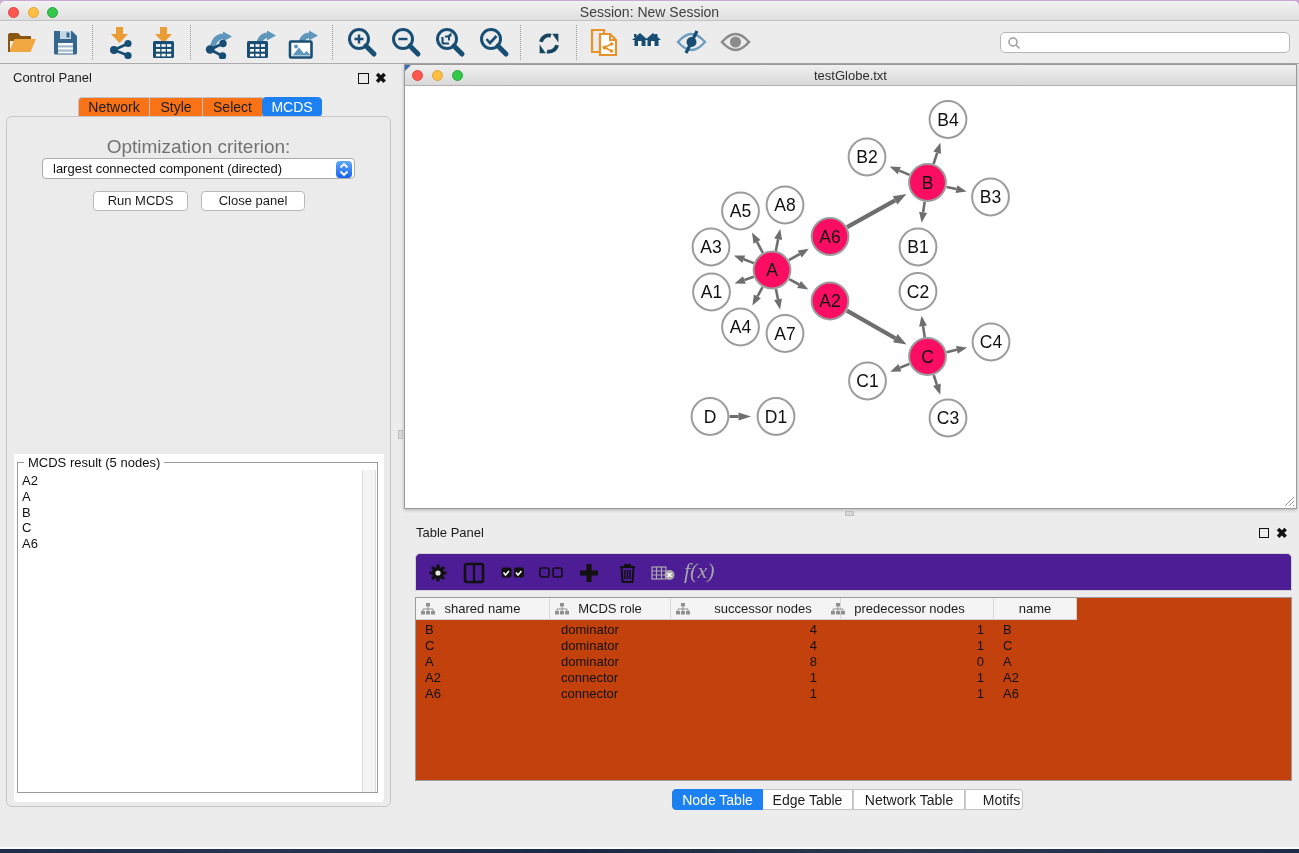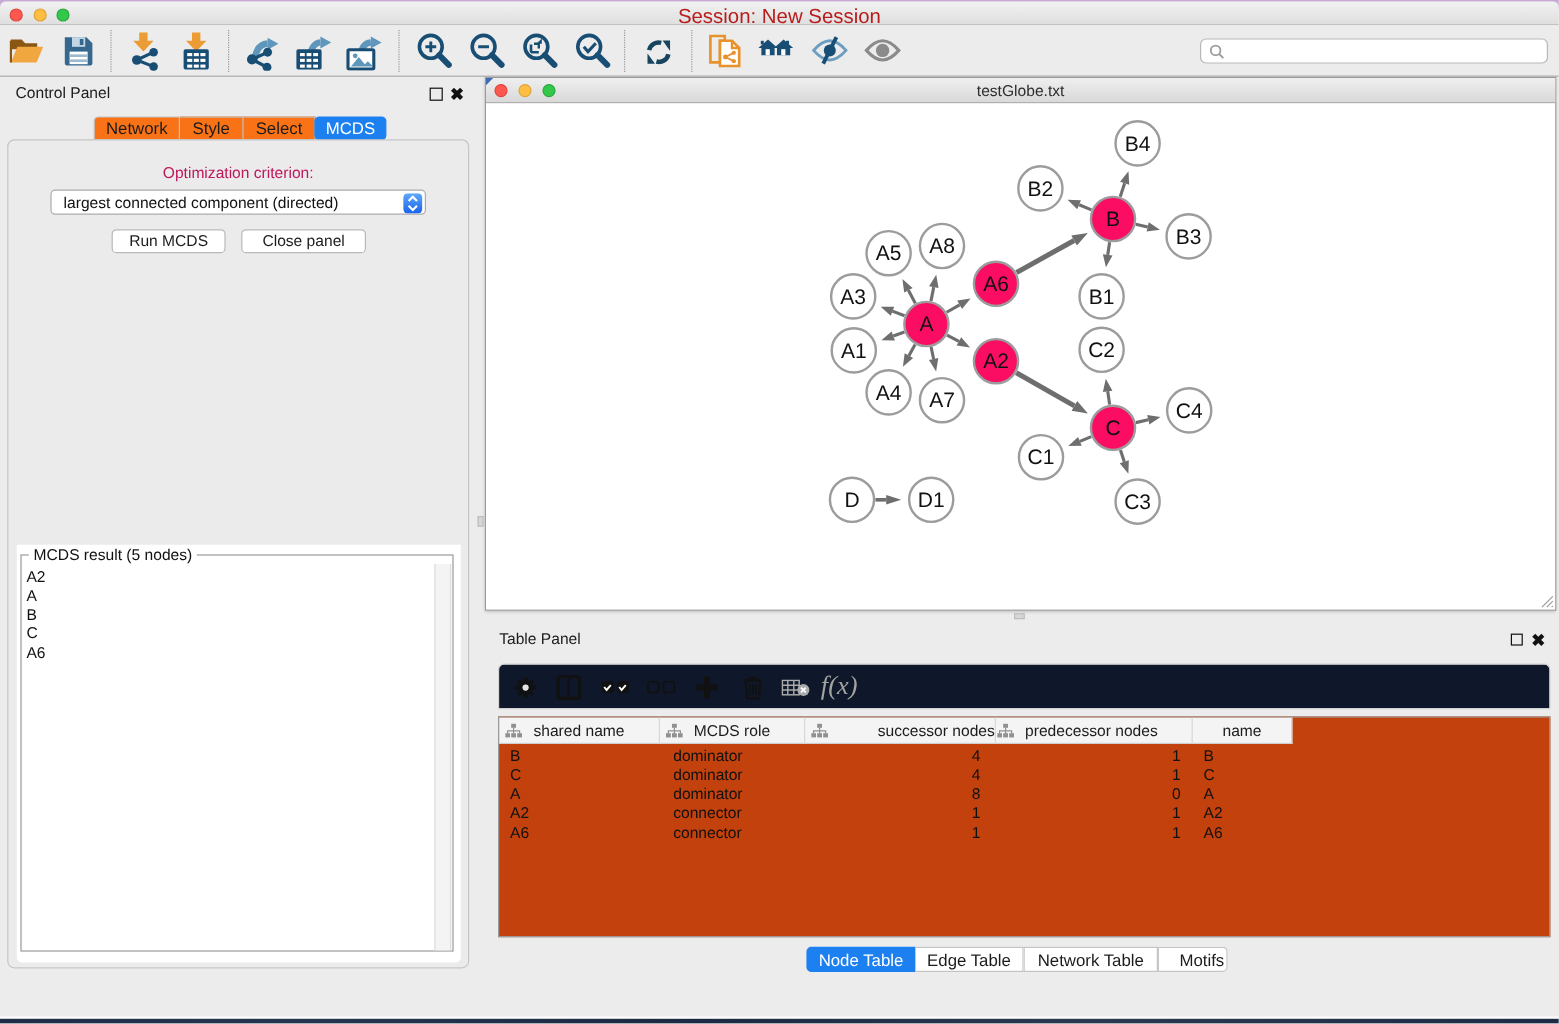--- a/index.html
+++ b/index.html
@@ -9,39 +9,39 @@
 
 
 #purpletop { left:0; top:0; width:1299px; height:7px; background:#C7A9D4; }
 #titlebar { left:0; top:1px; width:1299px; height:20px;
   background:linear-gradient(#F2F2F2,#DFDFDF); border-bottom:1px solid #C2C2C2;
   border-radius:5px 5px 0 0; }
 .tl { position:absolute; top:6px; width:11px; height:11px; border-radius:50%; }
 #titlebar .t1 { left:8px;  background:#FC5850; border:0.5px solid #E2453E; }
 #titlebar .t2 { left:28px; background:#FDBE41; border:0.5px solid #E0A437; }
 #titlebar .t3 { left:47px; background:#34C84A; border:0.5px solid #2CA83D; }
-#titletext { left:0; top:4px; width:1299px; text-align:center; font-size:17px; color:#b91c1c; }
+#titletext { left:0; top:4px; width:1299px; text-align:center; font-size:14px; color:#404040; }
 
 #toolbar { left:0; top:21px; width:1299px; height:43px; background:#ECECEC;
   border-bottom:1px solid #ABABAB; }
 .tsep { position:absolute; top:4px; height:35px; width:0; border-left:1px dotted #999; }
 .ticon { position:absolute; top:5px; }
 #searchbox { position:absolute; left:1000px; top:11px; width:290px; height:21px; background:#fff;
   border:1px solid #B7B7B7; border-radius:5px; }
 
 
 #cp-title { left:13px; top:70px; font-size:13px; color:#1c1c1c; }
 #cp-float { left:358px; top:73px; width:11px; height:11px; border:1.5px solid #111; }
 #cp-close { left:375px; top:70px; font-size:14px; font-weight:bold; color:#111; }
 .tab { position:absolute; top:97px; height:20px; background:#f97316; border:1px solid #C3C3C3;
   font-size:14px; color:#1c1c1c; text-align:center; line-height:19px; }
 #tab-mcds { background:#1D80F1; color:#fff; border:1px solid #1D80F1; border-radius:4px; }
 #cp-box { left:6px; top:116px; width:385px; height:691px; background:#EBEBEB;
   border:1px solid #C6C6C6; border-radius:6px; }
-#opt-label { left:0; top:136px; width:397px; text-align:center; font-size:13px; color:#be185d; }
+#opt-label { left:0; top:136px; width:397px; text-align:center; font-size:19px; color:#737373; }
 #combo { left:42px; top:158px; width:313px; height:21px; background:#fff; border:1px solid #ABABAB;
   border-radius:4px; font-size:13px; color:#111; line-height:19px; padding-left:10px; }
 .btn { position:absolute; top:191px; height:20px; background:#fff; border:1px solid #B9B9B9;
   border-radius:4px; font-size:13px; color:#1c1c1c; text-align:center; line-height:18px; }
 #resultbox { left:14px; top:454px; width:370px; height:348px; background:#fff; border-radius:0 0 4px 4px; }
 #fieldset { position:absolute; left:3px; top:8px; width:361px; height:331px; border:1px solid #9A9A9A; }
 #legend { position:absolute; left:6px; top:-8px; background:#fff; padding:0 4px; font-size:13px; color:#111; }
 #mcdslist { position:absolute; left:4px; top:10px; font-size:13px; color:#111; line-height:15.8px; }
 #resscroll { position:absolute; right:1px; top:7px; width:14px; height:322px; background:#F4F4F4;
   border-left:1px solid #DDDDDD; border-right:1px solid #DDDDDD; }
@@ -58,21 +58,21 @@
 #graph { position:absolute; left:0; top:21px; }
 #graph text { font-size:17.5px; fill:#111; text-anchor:middle; dominant-baseline:central; }
 #graph line { stroke:#6E6E6E; }
 #graph polygon { fill:#6E6E6E; }
 #graph circle { stroke:#9C9C9C; stroke-width:2; }
 
 
 #tp-title { left:416px; top:525px; font-size:13px; color:#1c1c1c; }
 #tp-float { left:1259px; top:528px; width:10px; height:10px; border:1.5px solid #111; }
 #tp-close { left:1276px; top:525px; font-size:14px; font-weight:bold; color:#111; }
-#tp-toolbar { left:415px; top:553px; width:877px; height:38px; background:#0f172a;
+#tp-toolbar { left:415px; top:553px; width:877px; height:38px; background:#4c1d95;
   border:1px solid #D2D2D2; border-radius:5px 5px 0 0; }
 #tp-table { left:415px; top:597px; width:877px; height:184px; background:#c2410c; border:1px solid #9B9B9B; }
 #thead { position:absolute; left:0; top:0; width:661px; height:22px; background:#F4F4F4;
   border-bottom:1px solid #CFCFCF; }
 .th { position:absolute; top:0; height:22px; border-right:1px solid #D8D8D8; font-size:13px;
   color:#1c1c1c; text-align:center; line-height:22px; }
 .td { position:absolute; font-size:13px; color:#111; height:16px; line-height:16px; }
 .thicon { position:absolute; top:5px; }
 #bottomtabs { left:0; top:789px; width:1299px; }
 .btab { position:absolute; top:0; height:21px; background:#fff; border:1px solid #C3C3C3;
@@ -432,21 +432,21 @@
     <circle cx="18.5" cy="9" r="5" fill="#ABABAB"></circle>
     <path d="M16.5 7 l4 4 m0 -4 l-4 4" stroke="#fff" stroke-width="1.4"></path>
   </svg>
 
   <div style="position:absolute; left:268px; top:4px; font-family:'Liberation Serif',serif; font-style:italic; font-size:22px; color:#A3A3A3;">f(x)</div>
 </div>
 <div class="abs" id="tp-table">
   <div id="thead">
     <div class="th" style="left:0; width:134px;">shared name</div>
     <div class="th" style="left:134px; width:121px;">MCDS role</div>
-    <div class="th" style="left:259px; width:155px;text-align:right;">successor nodes</div>
+    <div class="th" style="left:270px; width:155px;">successor nodes</div>
     <div class="th" style="left:410px; width:168px;">predecessor nodes</div>
     <div class="th" style="left:578px; width:83px; border-right:1px solid #CFCFCF;">name</div>
     <svg class="thicon" style="left:5px;" width="14" height="13" viewBox="0 0 14 13">
         <g fill="#909090">
           <rect x="5" y="0" width="4" height="3.5"></rect>
           <rect x="0" y="8" width="4" height="3.5"></rect>
           <rect x="5" y="8" width="4" height="3.5"></rect>
           <rect x="10" y="8" width="4" height="3.5"></rect>
           <path d="M7 3.5 V6 M2 8 V6 H12 V8 M7 6 V8" stroke="#909090" fill="none"></path>
         </g>

